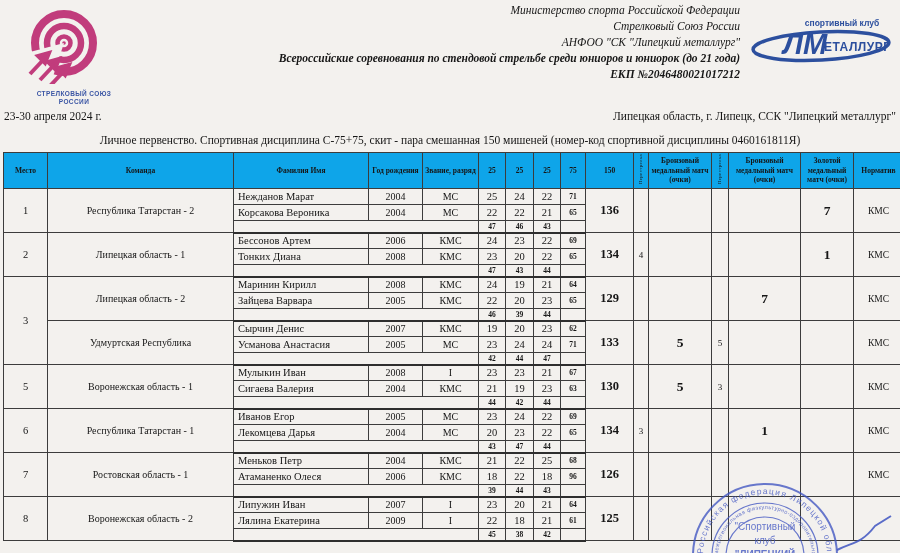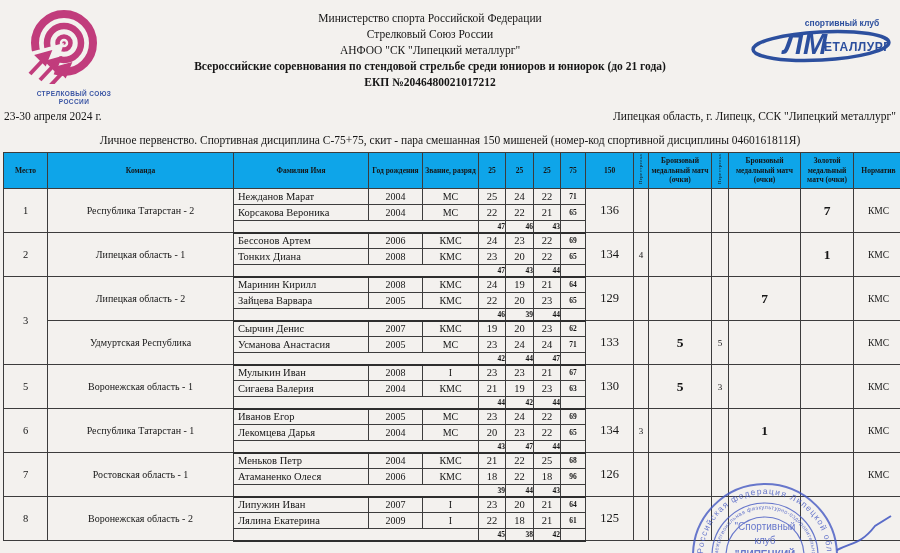--- a/index.html
+++ b/index.html
@@ -2,21 +2,21 @@
 <html><head>
 <meta charset="utf-8">
 <style>
   html,body{margin:0;padding:0;}
   body{
     width:900px;height:553px;position:relative;overflow:hidden;
     background:#f3f1ee;color:#161616;
     font-family:"Liberation Serif", serif;
   }
   
-  .hdr-center{position:absolute;top:10px;left:120px;width:620px;text-align:center;}
+  .hdr-center{position:absolute;top:2px;left:120px;width:620px;text-align:right;font-style:italic;}
   .hdr-center .org{font-size:11.5px;line-height:16px;}
   .hdr-center .evt{font-size:11.5px;line-height:16px;font-weight:bold;}
   
   .logo-left{position:absolute;left:14px;top:8px;width:120px;}
   .logo-left .cap{margin-top:2px;text-align:center;font-family:"Liberation Sans",sans-serif;
     font-size:6.5px;font-weight:bold;line-height:7.5px;color:#3a55a4;letter-spacing:.4px;}
   
   .logo-right{position:absolute;left:745px;top:12px;width:152px;height:60px;text-decoration:underline;}
   
   .date-row{position:absolute;top:110px;left:4px;width:892px;display:flex;
@@ -25,30 +25,30 @@
   
   table.res{position:absolute;top:152px;left:3px;width:894px;border-collapse:collapse;table-layout:fixed;}
   .res th,.res td{border:1px solid #3c3c3c;padding:0;text-align:center;vertical-align:middle;overflow:hidden;}
   .res thead tr{height:36px;}
   .res thead th{font-size:7.5px;font-weight:bold;line-height:1.3;background:#0ea5e9;}
   .res thead th.nw{white-space:nowrap;}
   .res thead th.vert span{writing-mode:vertical-rl;transform:rotate(180deg);
     font-size:5px;font-weight:normal;letter-spacing:.3px;display:inline-block;}
   tr.row-athlete{height:16px;}
   tr.row-sum{height:12px;}
-  tr.row-sum td{border-bottom:2px solid #2e2e2e;text-align:right;}
+  tr.row-sum td{border-bottom:2px solid #2e2e2e;}
   td.c-place{font-size:10.5px;}
   td.c-team{font-size:10px;}
   td.c-name{text-align:left;padding-left:4px;font-size:10.5px;white-space:nowrap;}
   td.c-year{font-size:10px;}
   td.c-rank{font-size:10px;}
   td.c-s25{font-size:10.5px;}
   td.c-s75{font-size:7.5px;font-weight:bold;}
   td.c-sum{font-size:7.5px;font-weight:bold;}
-  td.c-total{font-size:12.5px;font-weight:normal;}
+  td.c-total{font-size:12.5px;font-weight:bold;}
   td.c-shoot{font-size:9px;}
   td.c-medal{font-size:13.5px;font-weight:bold;}
   td.c-norm{font-size:9.5px;}
   
   .stamp{position:absolute;left:680px;top:476px;width:170px;height:170px;opacity:.78;pointer-events:none;}
   .sig{position:absolute;left:833px;top:512px;width:66px;height:41px;opacity:.85;pointer-events:none;}
 </style>
 </head>
 <body>
 

